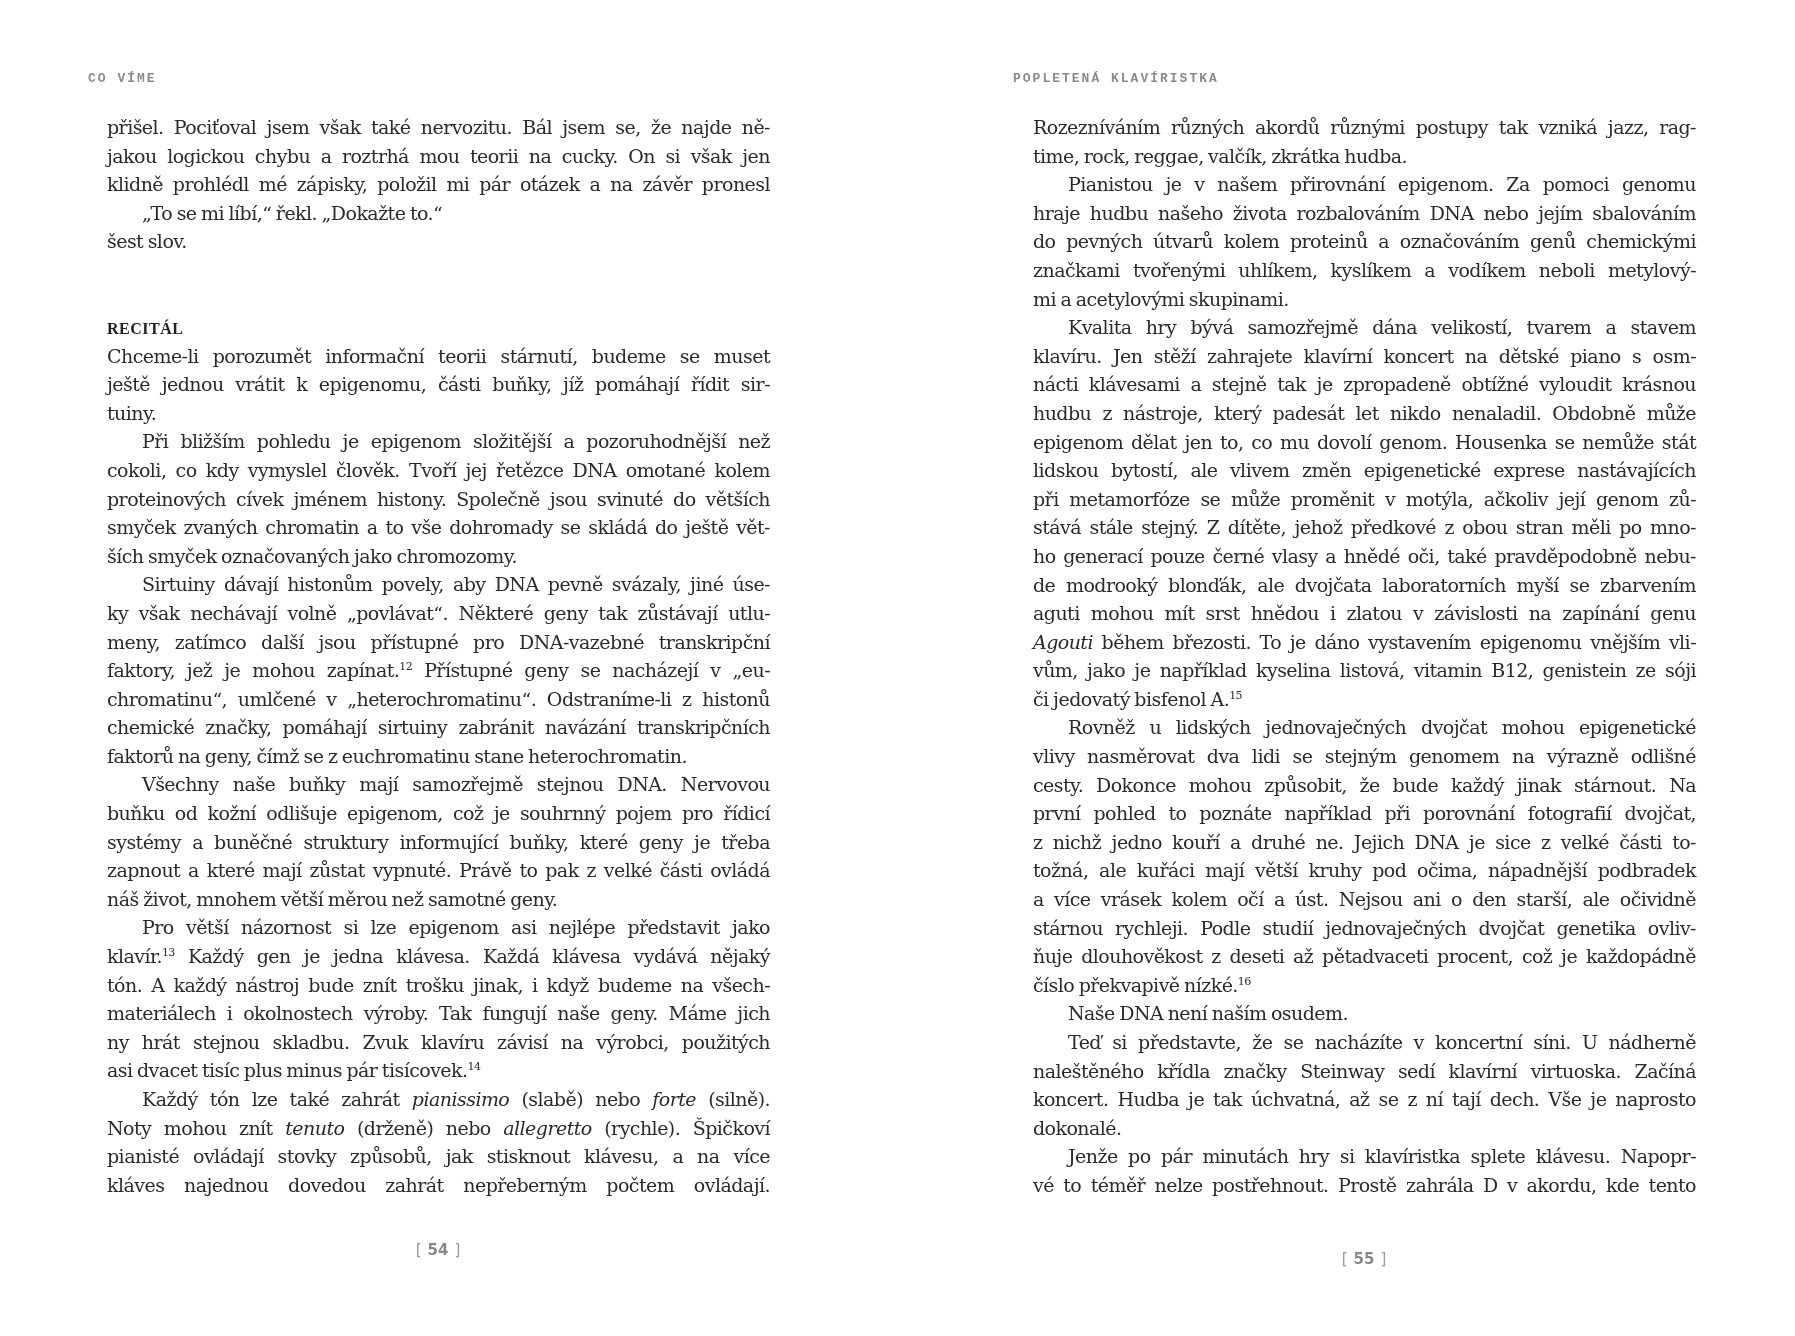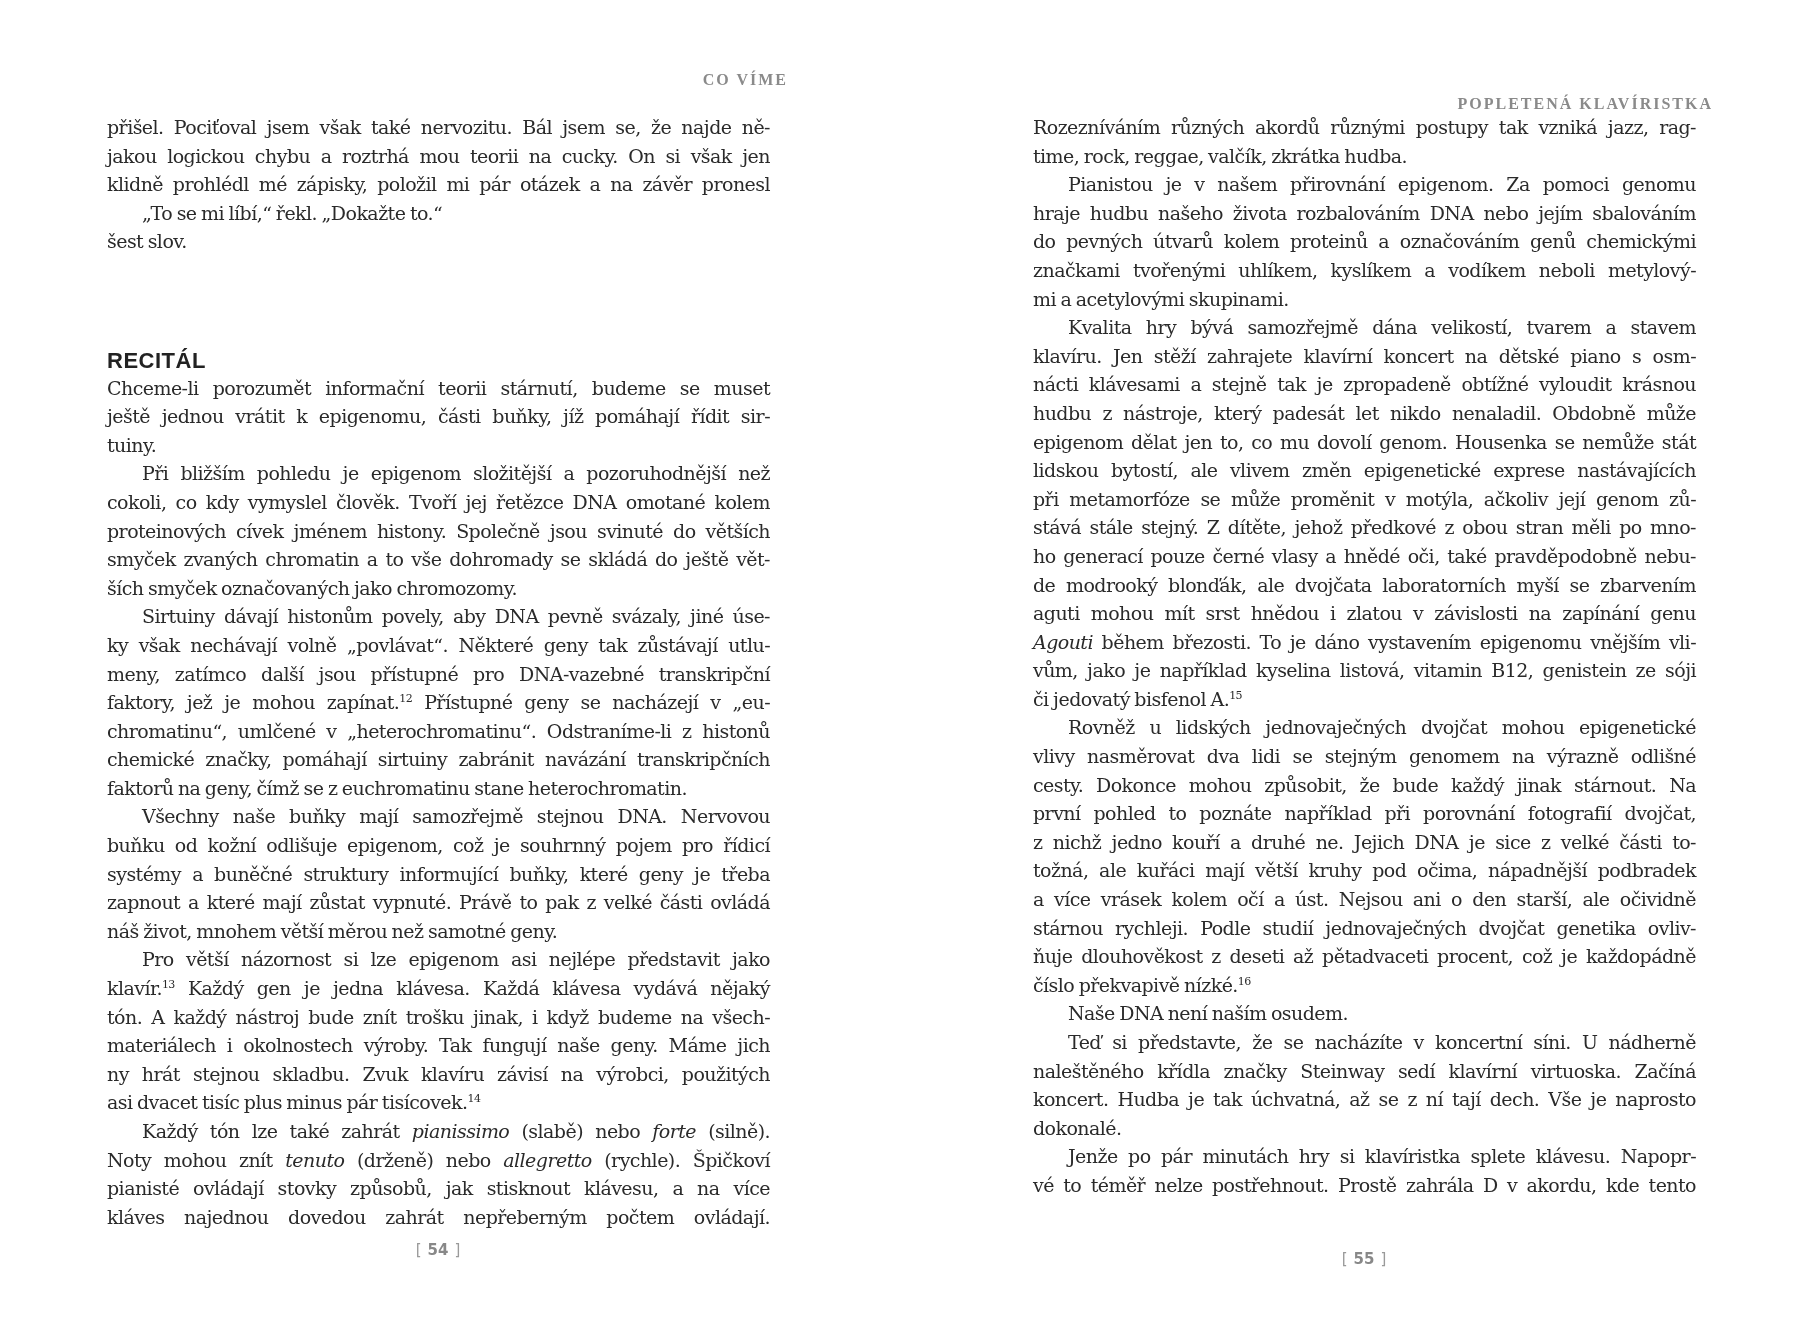--- a/index.html
+++ b/index.html
@@ -2,48 +2,48 @@
 <html><head>
 <meta charset="utf-8">
 <style>
   html, body { margin: 0; padding: 0; background: #ffffff; }
   body { width: 1795px; height: 1336px; position: relative; overflow: hidden; }
   .page { position: absolute; top: 0; height: 1336px; }
   .page-left { left: 0; width: 897px; }
   .page-right { left: 897px; width: 898px; }
   .running-head {
     position: absolute; top: 71px;
-    font-family: Liberation Serif, serif;
-    font-size: 16px; font-weight: bold; letter-spacing: 2px;
-    color: #8a8a8a; text-align: right; width: 700px;
+    font-family: Liberation Mono, monospace;
+    font-size: 13px; font-weight: bold; letter-spacing: 2px;
+    color: #8a8a8a; text-align: left; width: 700px;
   }
   .page-left .running-head { left: 88px; }
-  .page-right .running-head { left: 116px; margin-top: 24px; }
+  .page-right .running-head { left: 116px; }
   .text-block {
     position: absolute; top: 113px; width: 663px;
     font-family: "DejaVu Serif", serif;
     font-size: 19px; line-height: 28.6px; color: #2a2a2a;
   }
   .page-left .text-block { left: 107px; }
   .page-right .text-block { left: 136px; }
   .line {
     display: block; height: 28.6px; white-space: nowrap;
     text-align: justify; text-align-last: justify;
     letter-spacing: -0.55px; word-spacing: -1px;
   }
   .line.last { text-align-last: left; }
   .line.indent { padding-left: 35px; }
   .line i { }
   .line sup { font-size: 11px; line-height: 0; vertical-align: 7px; }
   .spacer { display: block; height: 57px; }
   .section-heading {
     display: block; height: 28.6px;
-    font-family: Liberation Sans, sans-serif;
-    font-weight: bold; font-size: 22px; letter-spacing: 0.5px;
-    color: #222222; line-height: 32px; margin-top: 32px;
+    font-family: Liberation Serif, serif;
+    font-weight: bold; font-size: 16px; letter-spacing: 0.5px;
+    color: #222222; line-height: 32px;
   }
   .folio {
     position: absolute; top: 1241px; width: 200px; text-align: center;
     font-family: "DejaVu Sans", sans-serif; font-size: 15px; color: #9a9a9a;
   }
   .folio .num { font-weight: bold; color: #888888; margin: 0 6px; }
   .page-left .folio { left: 338px; }
   .page-right .folio { left: 367px; margin-top: 9px; }
 </style>
 </head>

